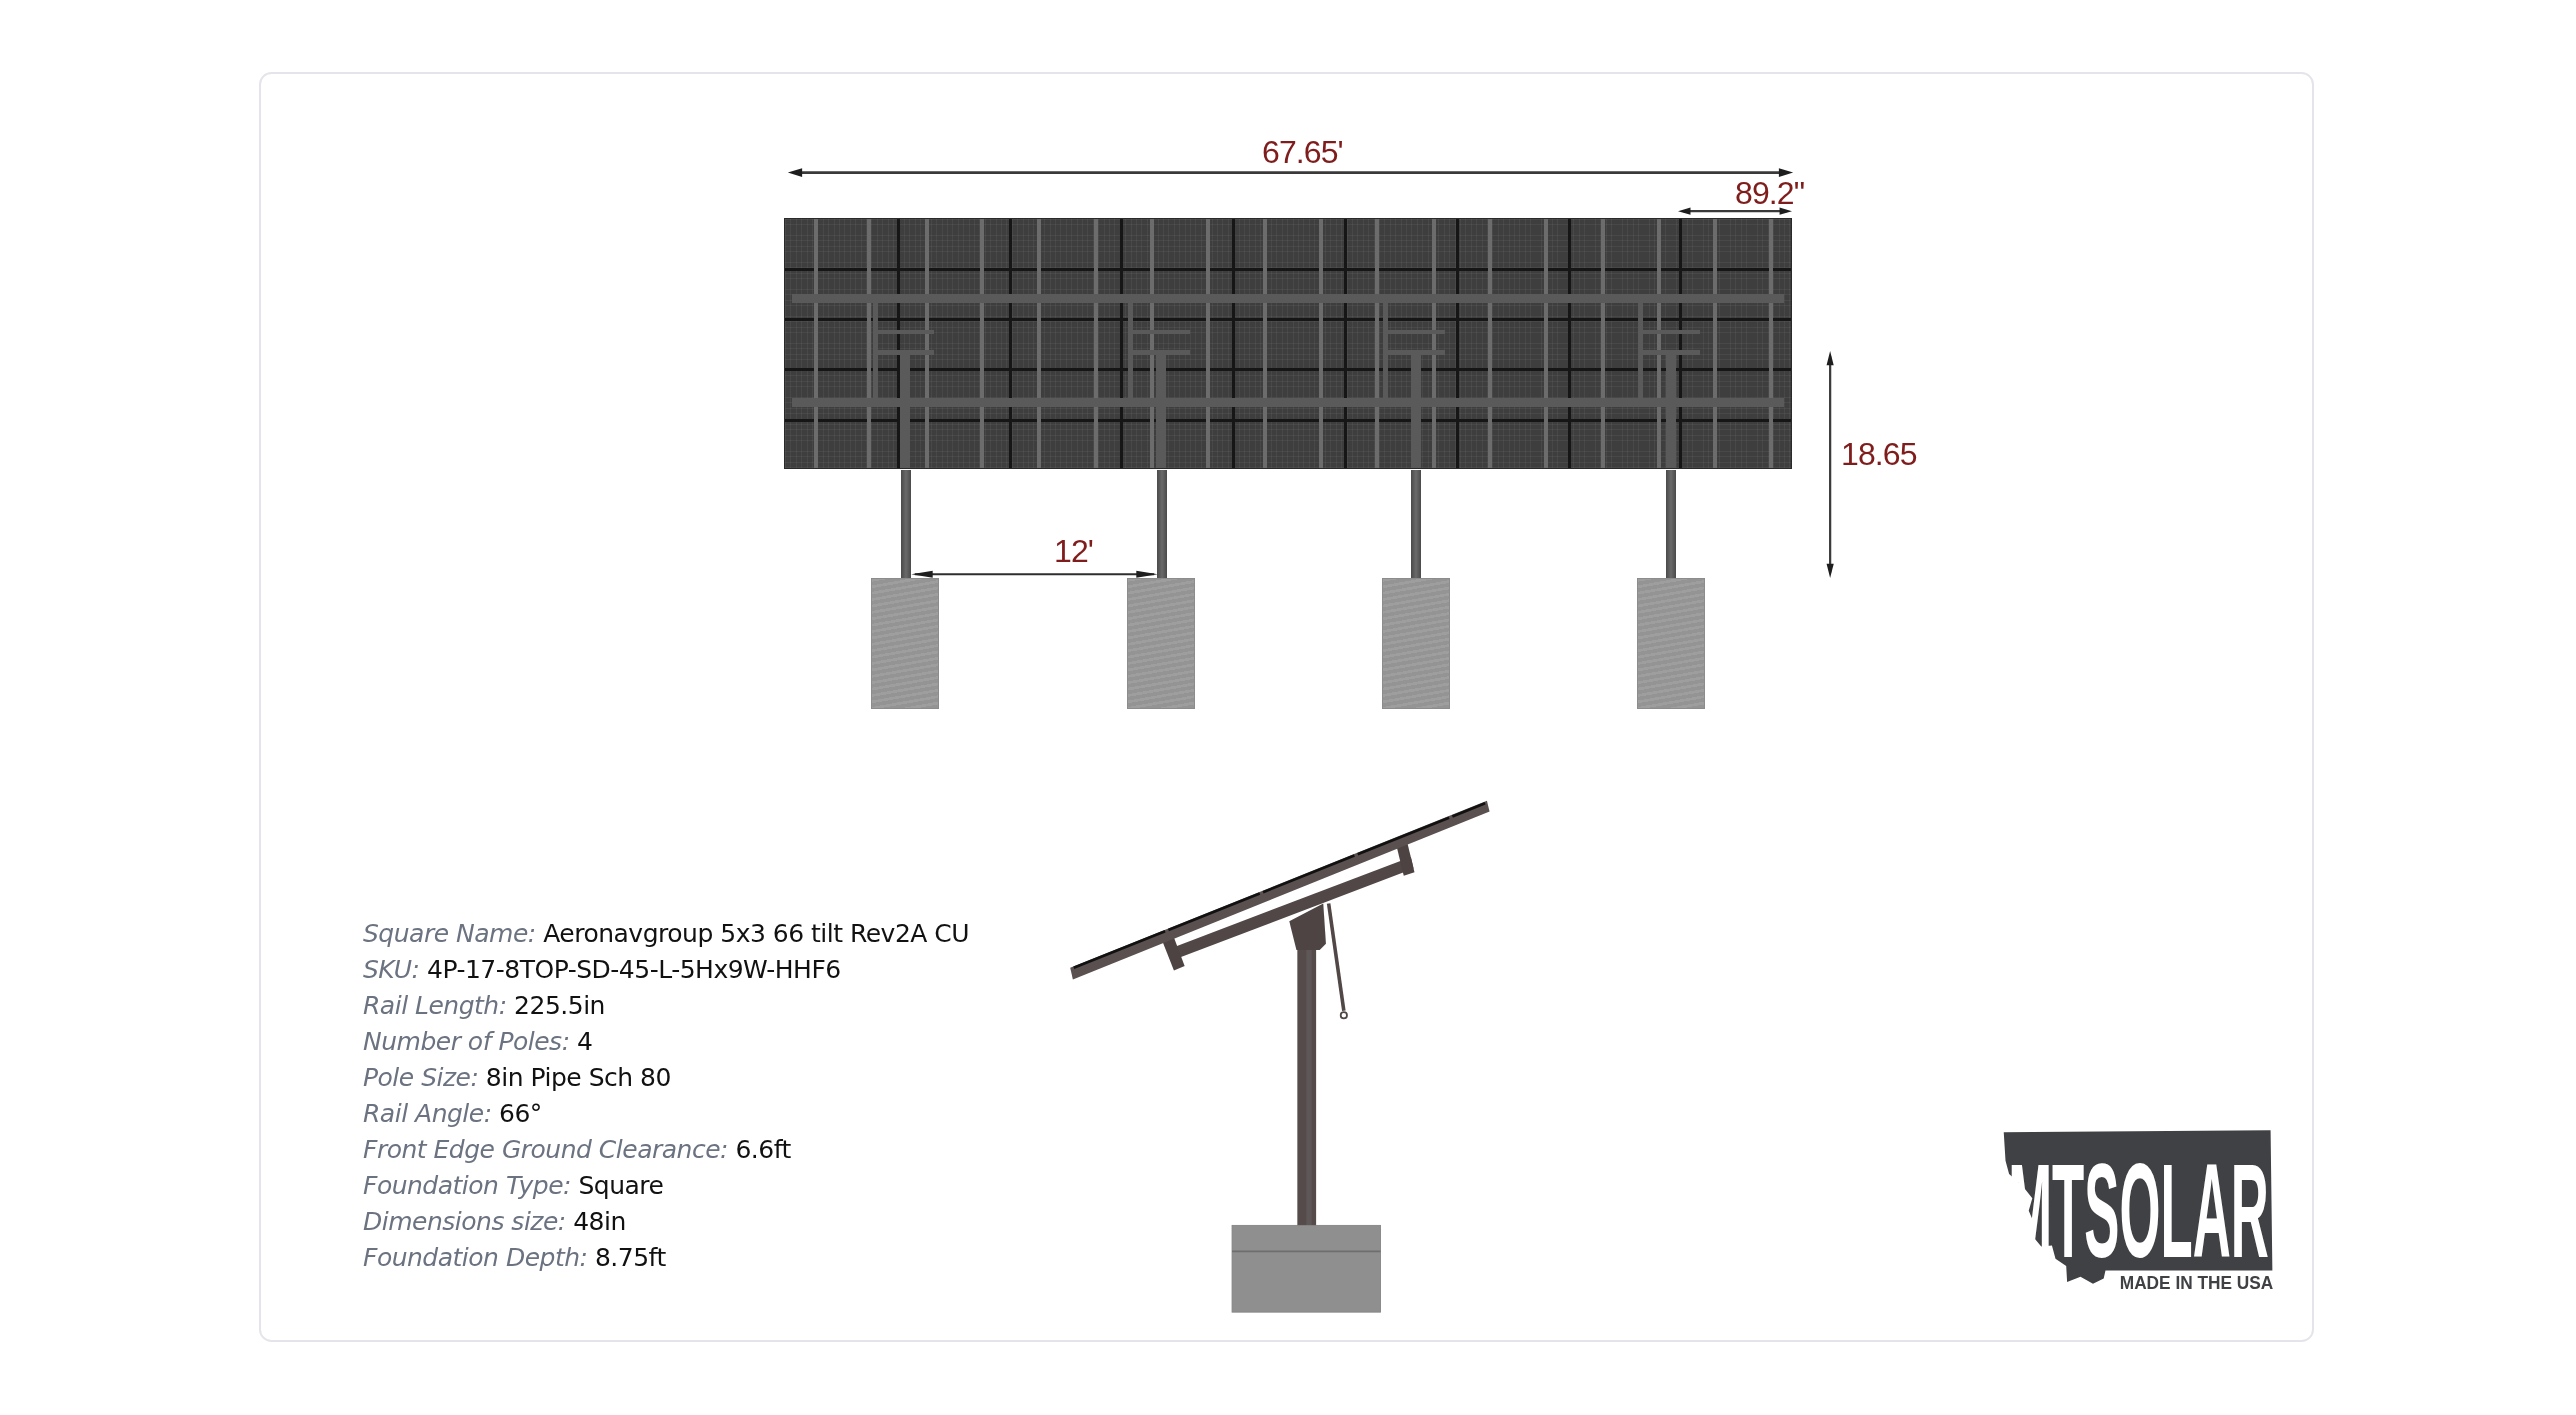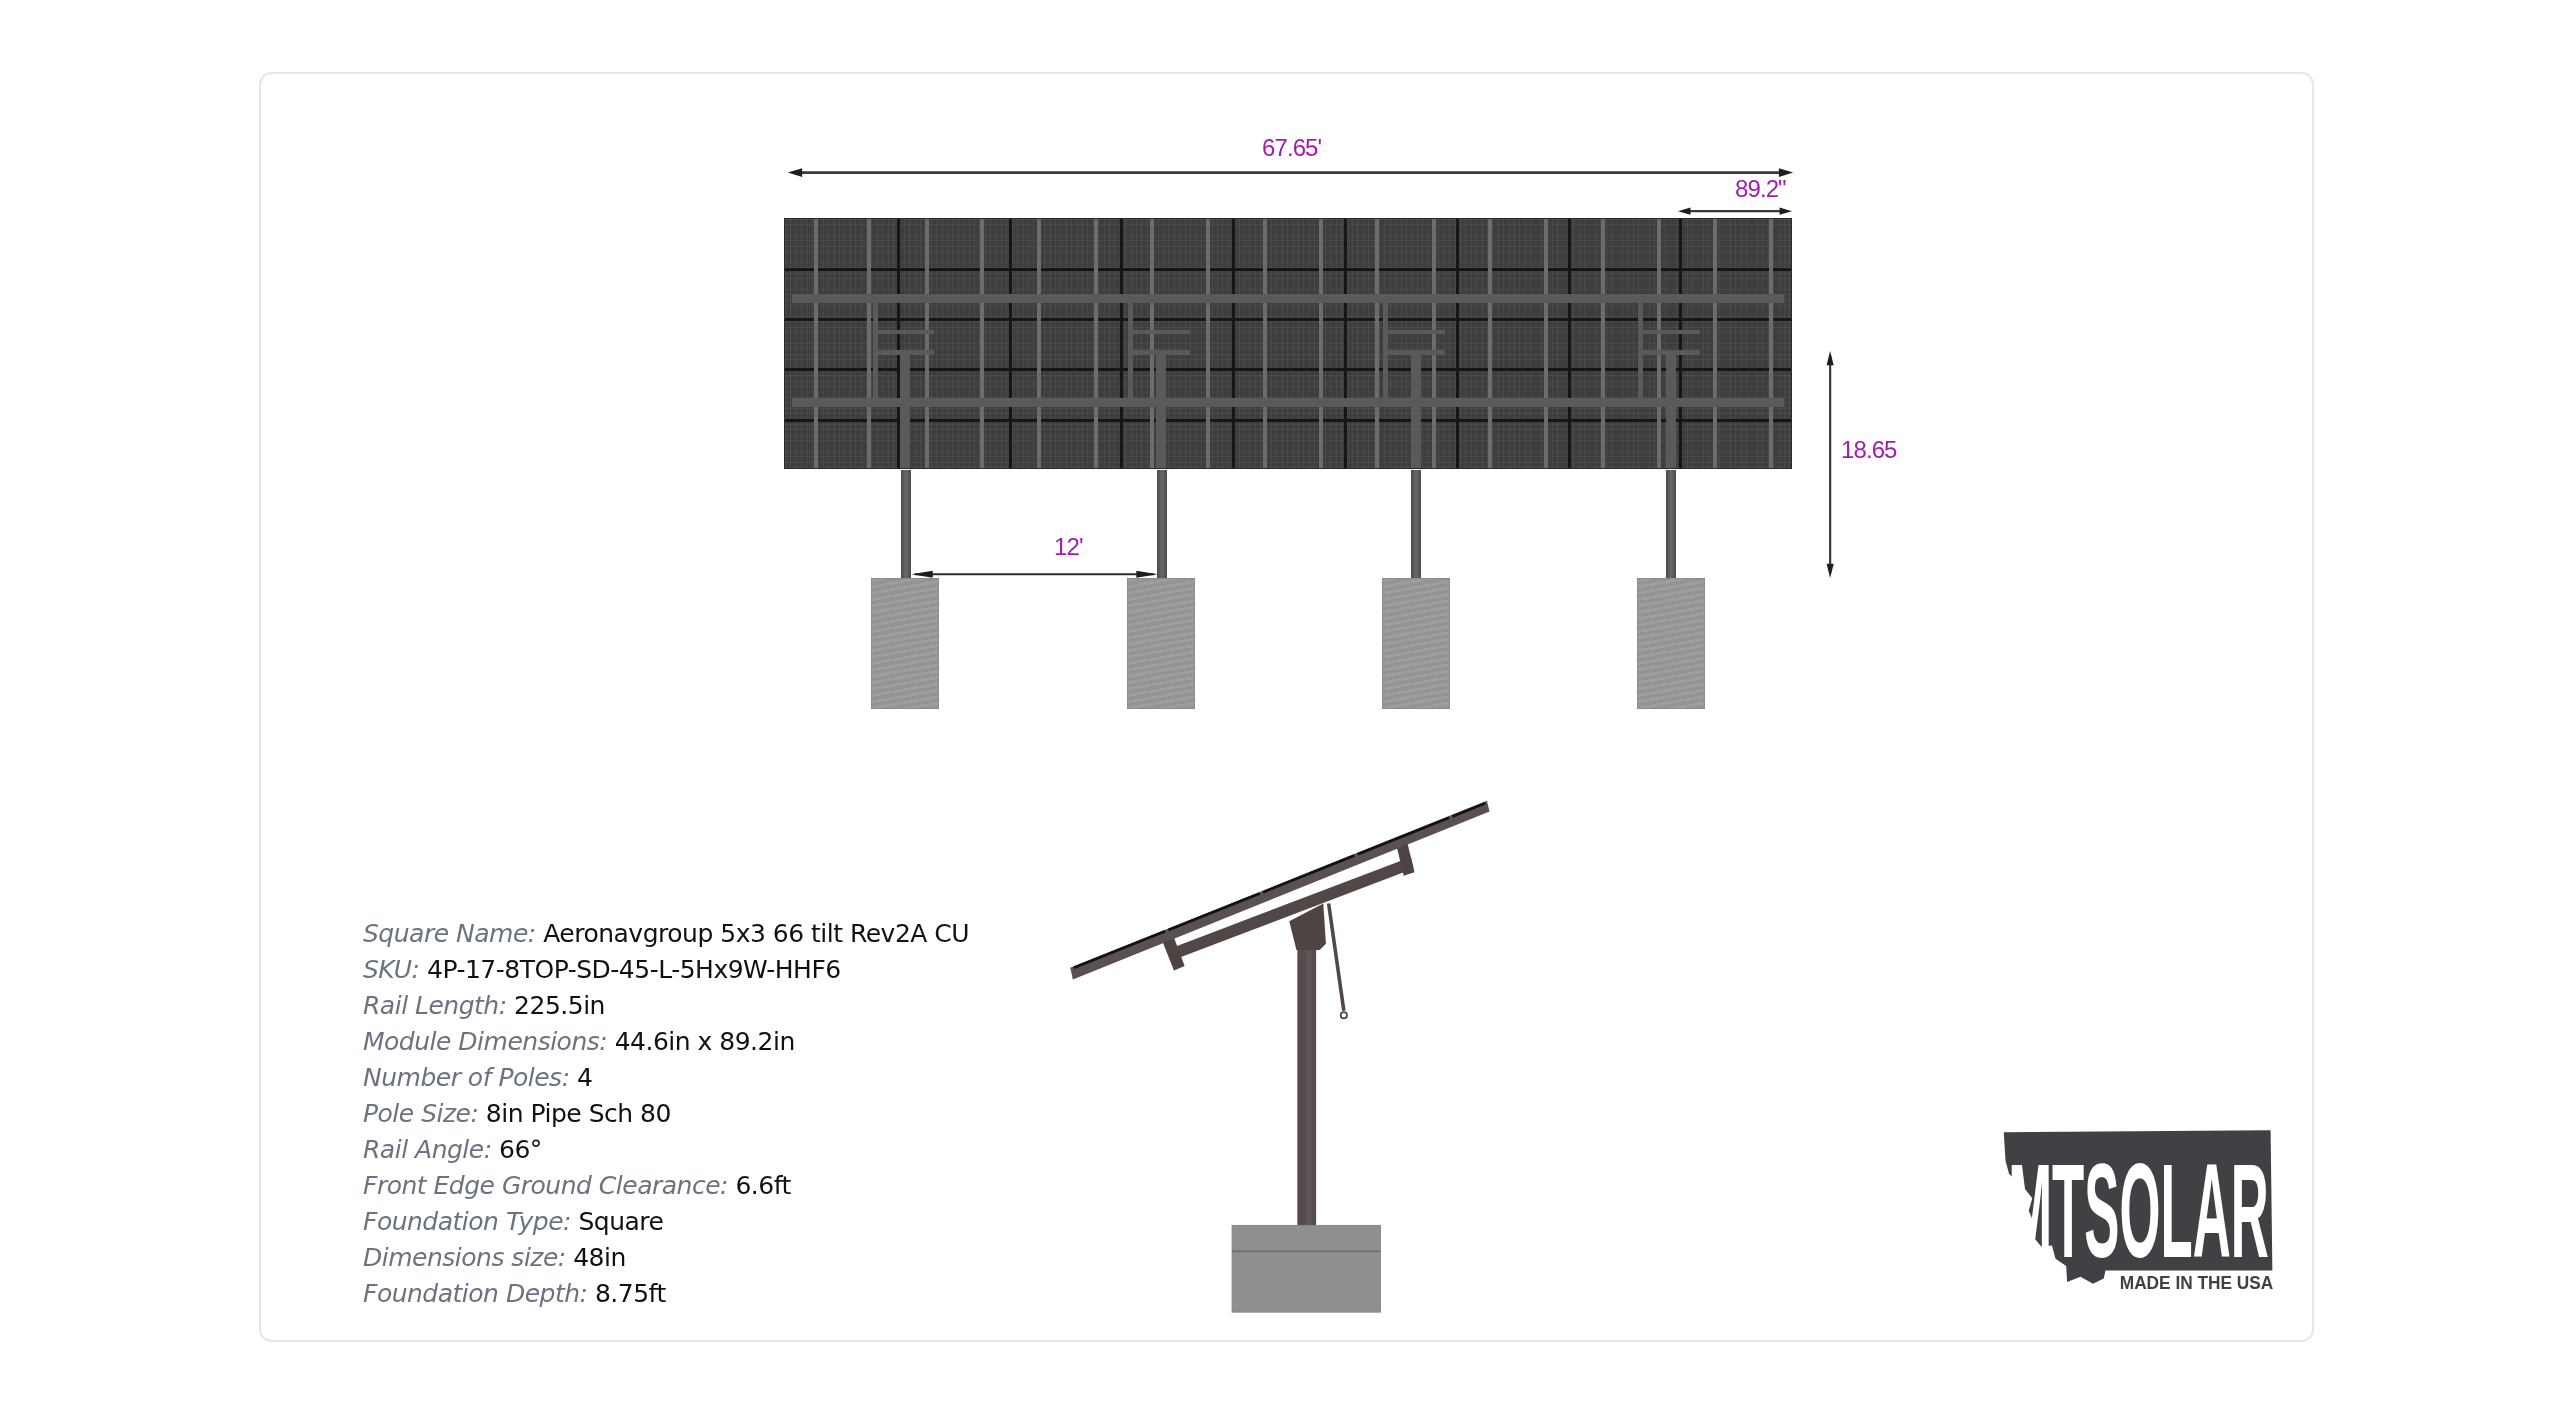--- a/index.html
+++ b/index.html
@@ -2,21 +2,21 @@
 <html style="font-size:14.3px"><head>
 <meta charset="utf-8">
 <style>
   html, body { margin: 0; padding: 0; background: #ffffff; }
   body { width: 2576px; height: 1415px; position: relative; overflow: hidden; font-family: "DejaVu Sans", sans-serif; }
   .card {
     position: absolute; left: 259px; top: 72px; width: 2055px; height: 1270px;
     border: 2.7px solid #e4e4ea; border-radius: 12.5px; background: #ffffff; box-sizing: border-box;
   }
   .abs { position: absolute; }
-  .dim-label { position: absolute; font-family: "Liberation Sans", sans-serif; color: #a21caf; font-size: 24px; letter-spacing: -0.9px; }
+  .dim-label { position: absolute; font-family: "Liberation Sans", sans-serif; color: #7f1d1d; font-size: 32px; letter-spacing: -0.9px; }
   
   .panel {
     position: absolute; left: 784px; top: 218px; width: 1008px; height: 251px;
     background-color: #3e3e3e;
     background-image:
       repeating-linear-gradient(90deg, rgba(255,255,255,0.05) 0 0.9px, transparent 0.9px 5.4px),
       repeating-linear-gradient(0deg, rgba(255,255,255,0.05) 0 0.9px, transparent 0.9px 5.4px);
     border: 0.9px solid #2a2a2a; box-sizing: border-box; overflow: hidden;
   }
   .mod-h { position: absolute; left: 0; width: 100%; height: 2.7px; background: #161616; }
@@ -172,24 +172,20 @@
   </div>
   <div class="spec-row">
     <span class="spec-label">SKU:</span>
     <span class="spec-value">4P-17-8TOP-SD-45-L-5Hx9W-HHF6</span>
   </div>
   <div class="spec-row">
     <span class="spec-label">Rail Length:</span>
     <span class="spec-value">225.5in</span>
   </div>
   <div class="spec-row">
-    <span class="spec-label">Module Dimensions:</span>
-    <span class="spec-value">44.6in x 89.2in</span>
-  </div>
-  <div class="spec-row">
     <span class="spec-label">Number of Poles:</span>
     <span class="spec-value">4</span>
   </div>
   <div class="spec-row">
     <span class="spec-label">Pole Size:</span>
     <span class="spec-value">8in Pipe Sch 80</span>
   </div>
   <div class="spec-row">
     <span class="spec-label">Rail Angle:</span>
     <span class="spec-value">66°</span>

